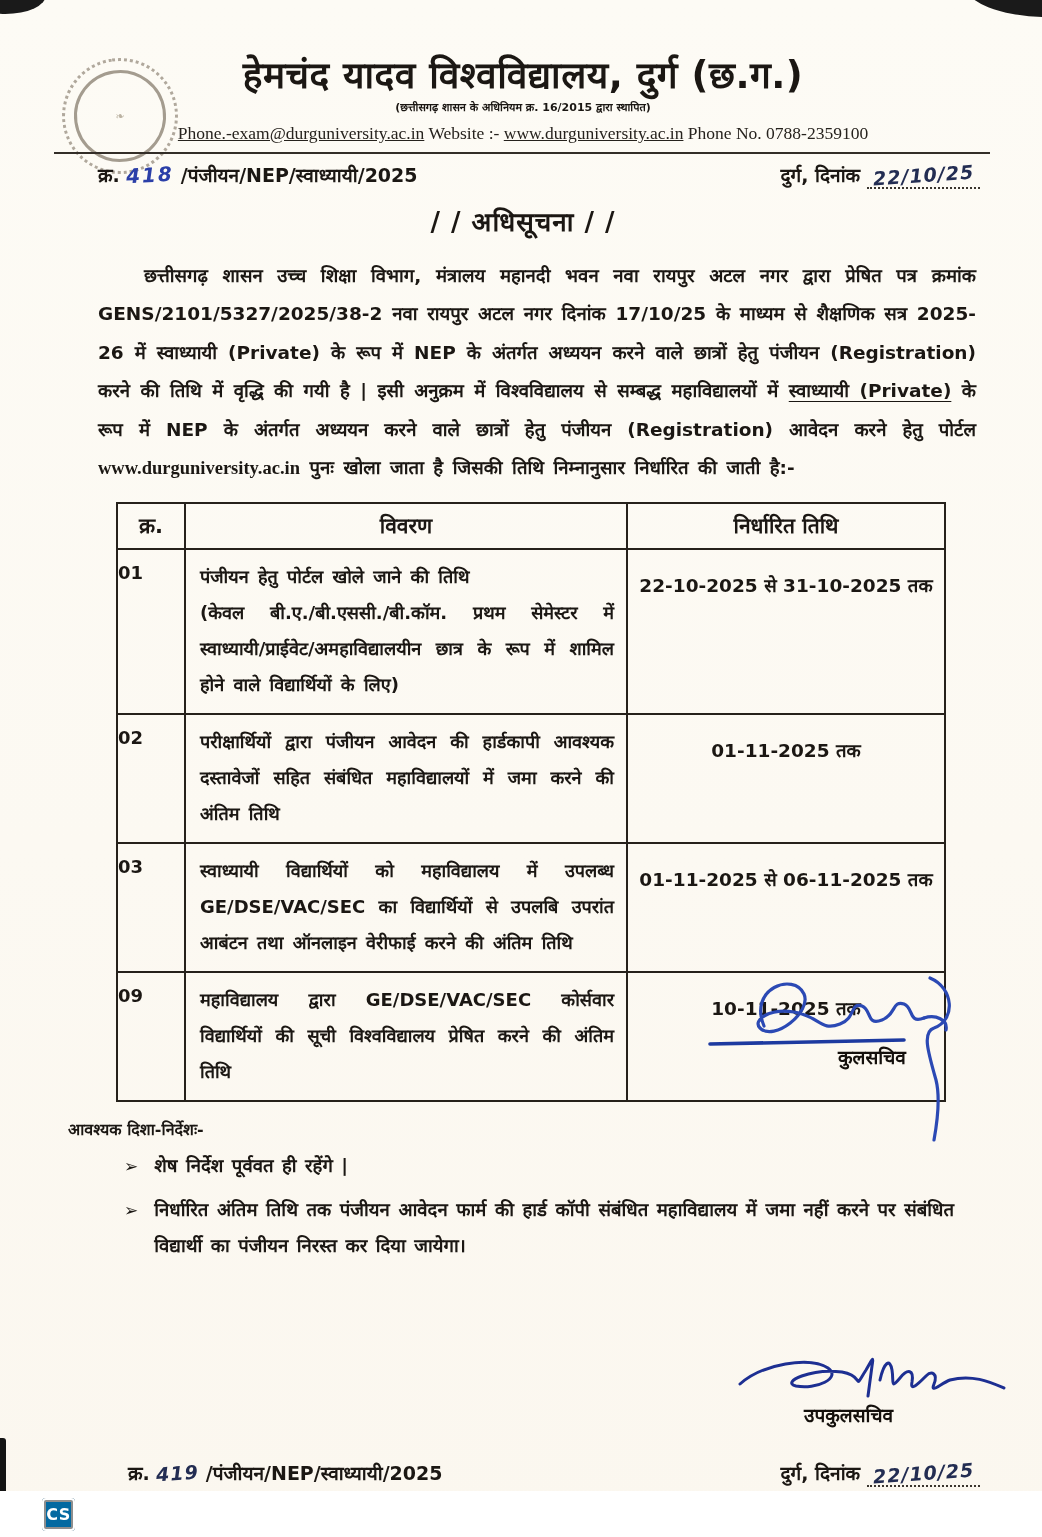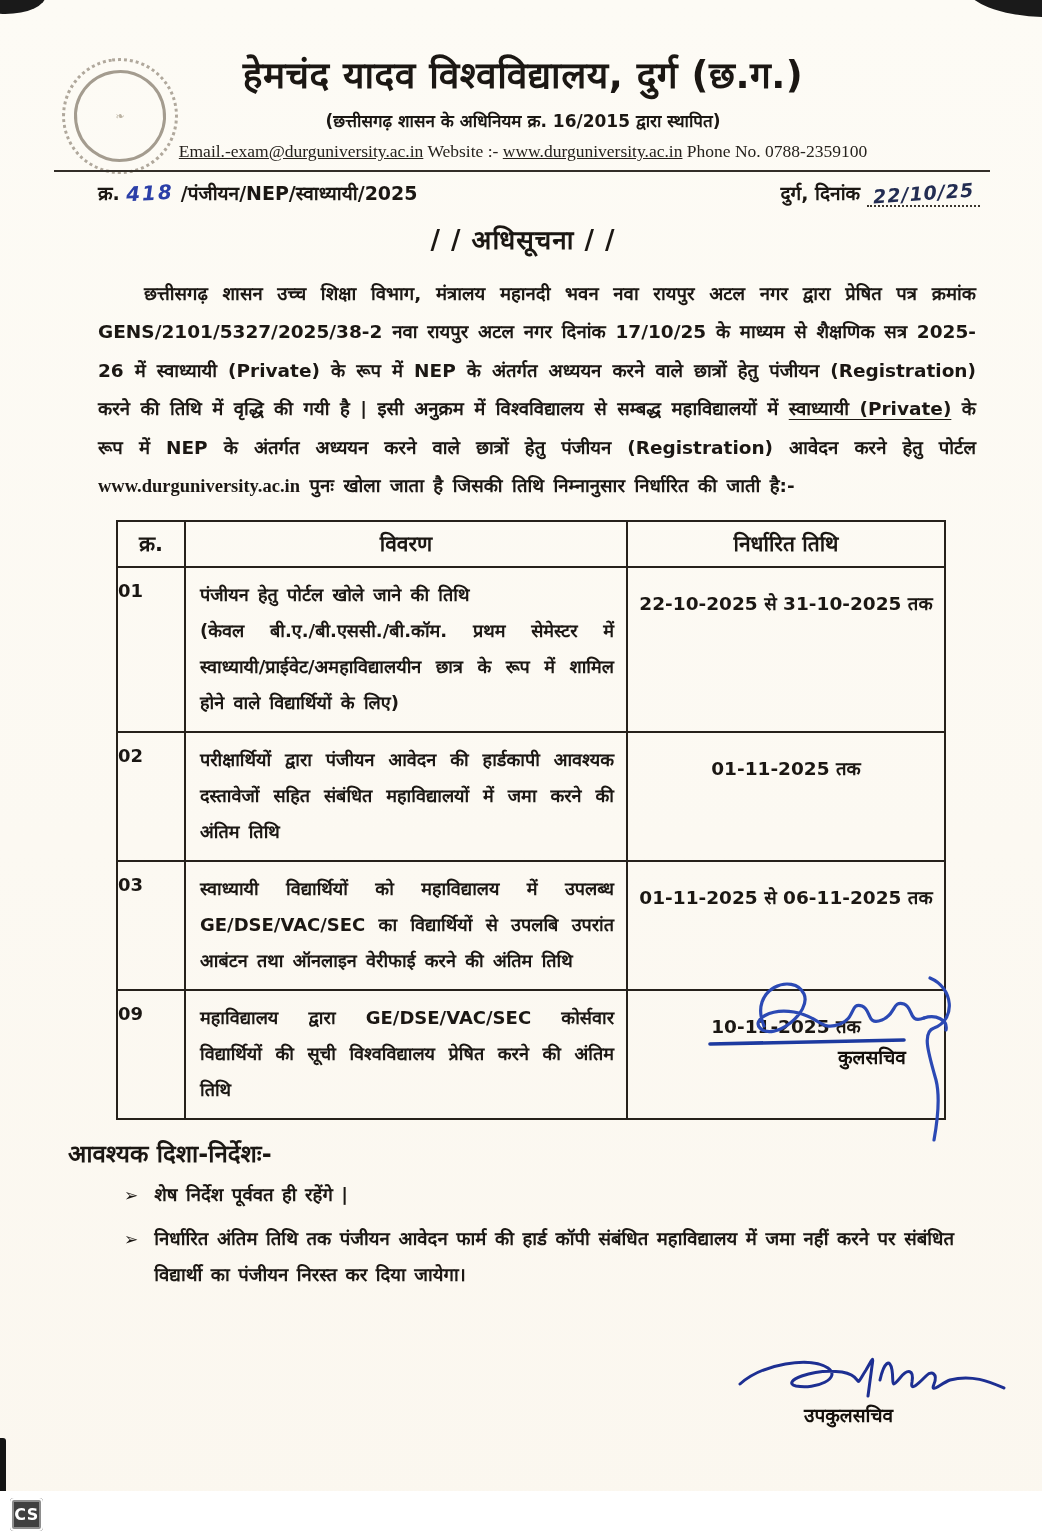--- a/index.html
+++ b/index.html
@@ -28,21 +28,21 @@
     display:flex; align-items:center; justify-content:center;
     transform:rotate(-8deg); opacity:.85;
   }
   .seal .inner {
     width:92px; height:92px; border:3px solid #958c7e; border-radius:50%;
     display:flex; align-items:center; justify-content:center;
     color:#b0a694; font-size:11px;
   }
   .hdr { text-align:center; }
   .hdr .title { font-size:37px; font-weight:bold; letter-spacing:.5px; padding-top:8px;text-align:center; }
-  .hdr .estd { font-size:17px; font-weight:600; margin-top:10px; }
+  .hdr .estd { font-size:11px; font-weight:600; }
   .hdr .contact {
     font-family:"Liberation Serif","DejaVu Serif",serif;
     font-size:17.5px; margin-top:9px; color:#26221d;
   }
   .hdr .contact .u { text-decoration:underline; }
   .rule { border:none; border-top:2.5px solid #332e28; margin:8px -6px 0 -8px; }
 
   
   .refrow { display:flex; justify-content:space-between; align-items:flex-start; margin-top:8px; }
   .refrow .left { font-size:19px; font-weight:bold; padding-left:36px; }
@@ -77,44 +77,45 @@
   col.c-sno { width:68px; } col.c-desc { width:442px; } col.c-date { width:318px; }
   td.sno { font-size:18px; font-weight:bold; padding-top:12px; }
   td.desc {
     font-size:18px; font-weight:600; line-height:2.0;
     padding:9px 12px 10px 14px; text-align:justify; word-spacing:3px;
     white-space:pre-line;
   }
   td.date { text-align:center; font-size:18.5px; font-weight:bold; vertical-align:middle; padding:22px 4px; }
 
   
-  .dir-head { font-size:24px; font-weight:bold; margin:16px 0 0 6px; }
+  .dir-head { font-size:16px; font-weight:bold; margin:16px 0 0 6px; }
   .dir-item { display:flex; gap:16px; font-size:18.5px; font-weight:600; line-height:1.95; margin:8px 0 0 62px; }
   .dir-item .bullet { flex:0 0 auto; font-size:17px; padding-top:2px; }
   .dir-item .txt { text-align:justify; word-spacing:2px; padding-right:30px; }
 
   
   .sig1 { position:absolute; left:708px; top:968px; width:300px; height:210px; pointer-events:none; }
   .sig1 .label { position:absolute; left:130px; top:76px; font-size:19px; font-weight:bold; color:#14100c; }
   .sig2 { position:absolute; left:732px; top:1340px; width:280px; height:110px; pointer-events:none; }
   .sig2 .label { position:absolute; left:72px; top:62px; font-size:19px; font-weight:bold; color:#14100c; }
 
   .refrow2 { margin-top:196px; }
   .refrow2 .left { padding-left:66px; }
   .copies-head { font-size:20px; font-weight:bold; margin:10px 0 0 68px; }
 
   
   .footer {
     position:absolute; left:0; bottom:0; width:100%; height:46px;
     background:#ffffff; display:flex; align-items:center; gap:12px; padding-left:10px;
   }
   .cs-badge {
-    width:33px; height:33px; background:#404040; border-radius:4px;
+    width:33px; height:33px; background:#0369a1; border-radius:4px;
     display:flex; align-items:center; justify-content:center;
     box-shadow:inset 0 0 0 2px #fff, inset 0 0 0 4px #8e8e8e;
+    margin-left:32px;
   }
   .cs-badge span { color:#fff; font-size:16px; font-weight:bold; letter-spacing:.5px; }
   .footer .txt { color:#9b9b9b; font-size:21px; letter-spacing:.3px; }
 </style>
 </head>
 <body>
 
 <div class="page">
 
   <div class="corner tl"></div>
@@ -125,21 +126,21 @@
     <div class="inner">
         <span>❧</span>
       </div>
   </div>
 
   <div class="content">
     <div class="hdr">
       <div class="title">हेमचंद यादव विश्वविद्यालय, दुर्ग (छ.ग.)</div>
       <div class="estd">(छत्तीसगढ़ शासन के अधिनियम क्र. 16/2015 द्वारा स्थापित)</div>
       <div class="contact">
-        <span class="u">Email.-exam@durguniversity.ac.in</span>
+        <span class="u">Phone.-exam@durguniversity.ac.in</span>
         <span>Website :-</span>
         <span class="u">www.durguniversity.ac.in</span>
         <span>Phone No. 0788-2359100</span>
       </div>
       <hr class="rule">
     </div>
 
     <div class="refrow">
       <div class="left">
         <span>क्र.</span>

